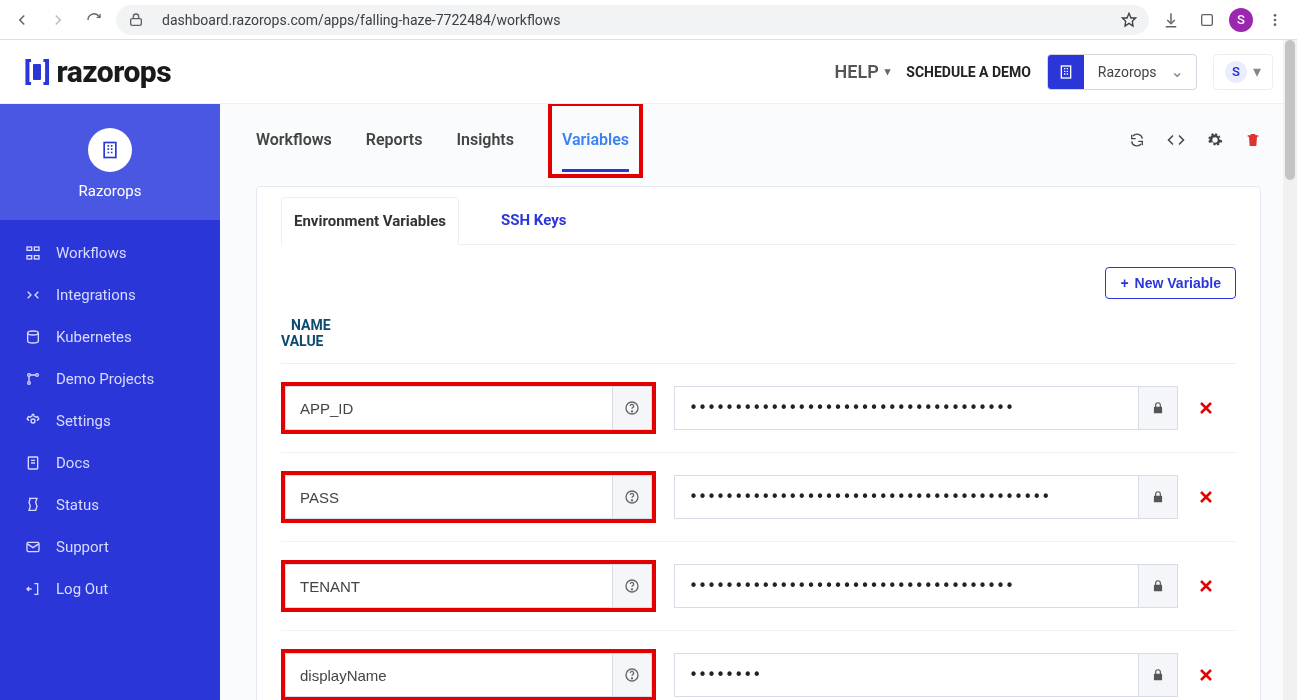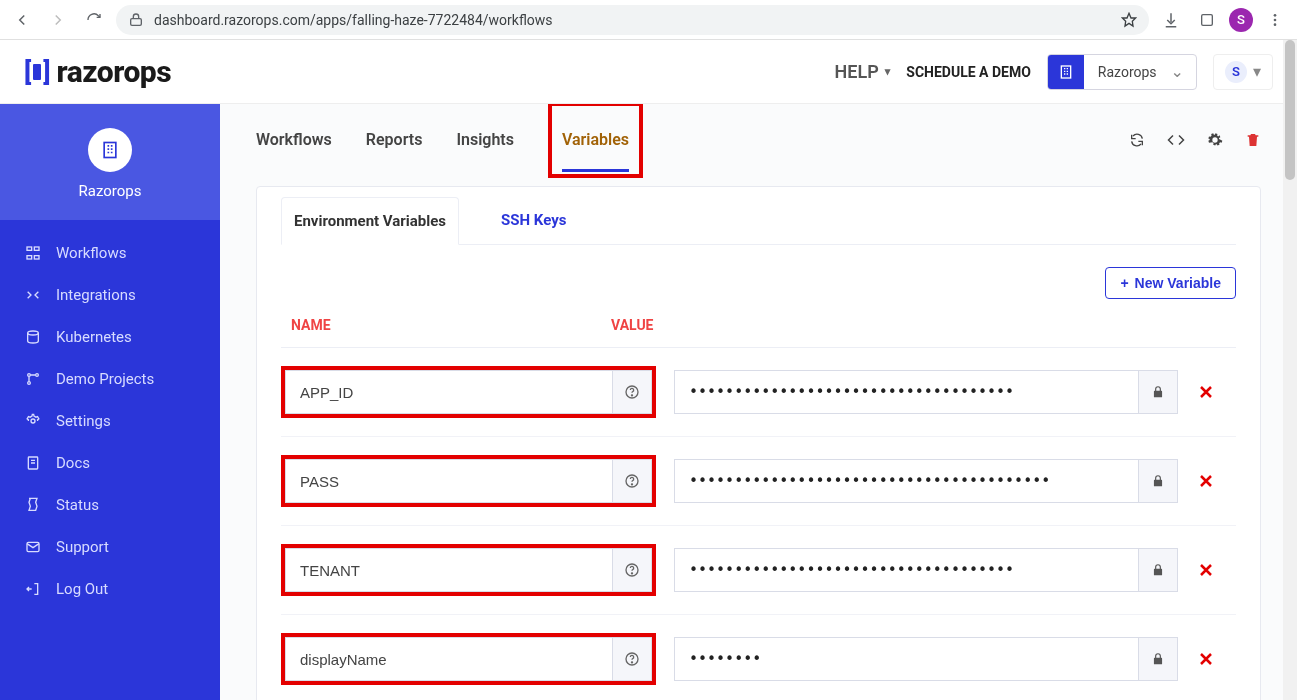--- a/index.html
+++ b/index.html
@@ -2,21 +2,21 @@
 <html><head>
 <meta charset="utf-8">
 <style>
   * { box-sizing: border-box; margin: 0; padding: 0; }
   body { font-family: -apple-system, BlinkMacSystemFont, "Segoe UI", Roboto, Arial, sans-serif; background: #fff; color: #333; width: 1297px; height: 700px; overflow: hidden; }
 
   
   .browser-bar { height: 40px; display: flex; align-items: center; padding: 0 8px; gap: 8px; border-bottom: 1px solid #e0e0e0; background: #fff; }
   .nav-btn { width: 28px; height: 28px; display: flex; align-items: center; justify-content: center; border-radius: 50%; color: #5f6368; cursor: pointer; }
   .nav-btn.disabled { color: #bdbdbd; }
-  .url-wrap { flex: 1; display: flex; align-items: center; background: #f1f3f4; border-radius: 16px; height: 30px; padding: 0 12px; gap: 10px; color: #3c4043; font-size: 14px; }
+  .url-wrap { flex: 1; display: flex; align-items: center; background: #f1f3f4; border-radius: 16px; height: 30px; padding: 0 12px; gap: 18px; color: #3c4043; font-size: 14px; }
   .url-wrap .lock { color: #5f6368; font-size: 14px; }
   .url-text { flex: 1; }
   .chrome-icon { width: 28px; height: 28px; display: flex; align-items: center; justify-content: center; color: #5f6368; cursor: pointer; }
   .chrome-avatar { width: 24px; height: 24px; border-radius: 50%; background: #9b27af; color: #fff; display: flex; align-items: center; justify-content: center; font-size: 13px; font-weight: 500; }
 
   
   .app-top { height: 64px; display: flex; align-items: center; padding: 0 24px; border-bottom: 1px solid #eee; justify-content: space-between; }
   .brand { display: flex; align-items: center; gap: 6px; }
   .brand-mark { color: #2B36D9; font-weight: 800; font-size: 26px; display:inline-flex; align-items:center;}
   .brand-text { font-size: 30px; font-weight: 800; color: #1a1a1a; letter-spacing: -0.5px; }
@@ -37,34 +37,34 @@
   .sidebar .org-head .icon-circle { width: 44px; height:44px; border-radius:50%; background:#fff; display:flex; align-items:center; justify-content:center; margin: 0 auto 10px; color:#2B36D9;}
   .sidebar .org-head .org-title { font-size: 15px; color:#fff;}
   .nav { padding: 12px 0; overflow-y:auto;}
   .nav-item { display:flex; align-items:center; gap:14px; padding: 12px 24px; color:#d7dbff; font-size:15px; cursor:pointer;}
   .nav-item .ic { width:18px; display:inline-flex; align-items:center; justify-content:center; }
 
   
   .main { flex:1; background:#fafbfc; overflow:auto; position:relative;}
   .tabs-row { display:flex; align-items:center; padding: 0 36px; gap: 34px; height: 72px;}
   .tab { font-size: 16px; color:#444; font-weight:600; cursor:pointer; padding: 22px 0 20px; border-bottom: 3px solid transparent;}
-  .tab.active { color:#a16207; border-bottom-color:#2B36D9;}
+  .tab.active { color:#3b82f6; border-bottom-color:#2B36D9;}
   .hwrap { border: 4px solid #e30000; padding: 2px 10px; display:inline-block;}
   .right-icons { margin-left:auto; display:flex; gap:22px; align-items:center; color:#444;}
   .right-icons .danger { color:#d33;}
 
   .card { margin: 10px 36px 30px; background:#fff; border:1px solid #e7e9f0; border-radius:4px; padding: 0 24px 24px;}
   .subtabs { display:flex; gap: 30px; border-bottom:1px solid #eceef5; padding-top:10px;}
   .subtab { padding: 14px 12px; font-size: 15px; font-weight:700; color:#2B36D9; cursor:pointer;}
   .subtab.active { background:#fff; border:1px solid #eceef5; border-bottom-color:#fff; border-radius:4px 4px 0 0; color:#333; margin-bottom:-1px;}
 
   .toolbar-right { display:flex; justify-content:flex-end; padding: 22px 0 12px;}
   .new-var { border:1px solid #2B36D9; color:#2B36D9; background:#fff; padding:7px 14px; border-radius:4px; font-size:14px; font-weight:600; display:flex; align-items:center; gap:6px;}
 
-  .tbl-head { display:flex; border-bottom:1px solid #eceef5; padding: 6px 0 14px; font-size:14px; font-weight:700; color:#ef4444;}
+  .tbl-head { display:flex; border-bottom:1px solid #eceef5; padding: 6px 0 14px; font-size:14px; font-weight:700; color:#0c4a6e;flex-direction:column;}
   .col-name { width: 330px; padding-left:10px;}
   .col-value { flex:1;}
 
   .row { display:flex; align-items:center; gap: 18px; border-bottom:1px solid #f1f2f7; padding: 18px 0;}
   .name-cell { width: 375px; display:flex; border:4px solid #e30000;}
   .name-input { flex:1; border:1px solid #d9dce7; border-right:none; height:44px; padding:0 14px; font-size:15px; color:#444; background:#fff;}
   .name-help { width:40px; border:1px solid #d9dce7; background:#f5f6fa; display:flex; align-items:center; justify-content:center; color:#666;}
   .value-cell { flex:1; display:flex;}
   .value-input { flex:1; border:1px solid #d9dce7; border-right:none; height:44px; padding:0 14px; font-size:15px; letter-spacing:0px; color:#222; background:#fff; font-family: monospace;}
   .value-lock { width:40px; border:1px solid #d9dce7; background:#f5f6fa; display:flex; align-items:center; justify-content:center; color:#555;}

